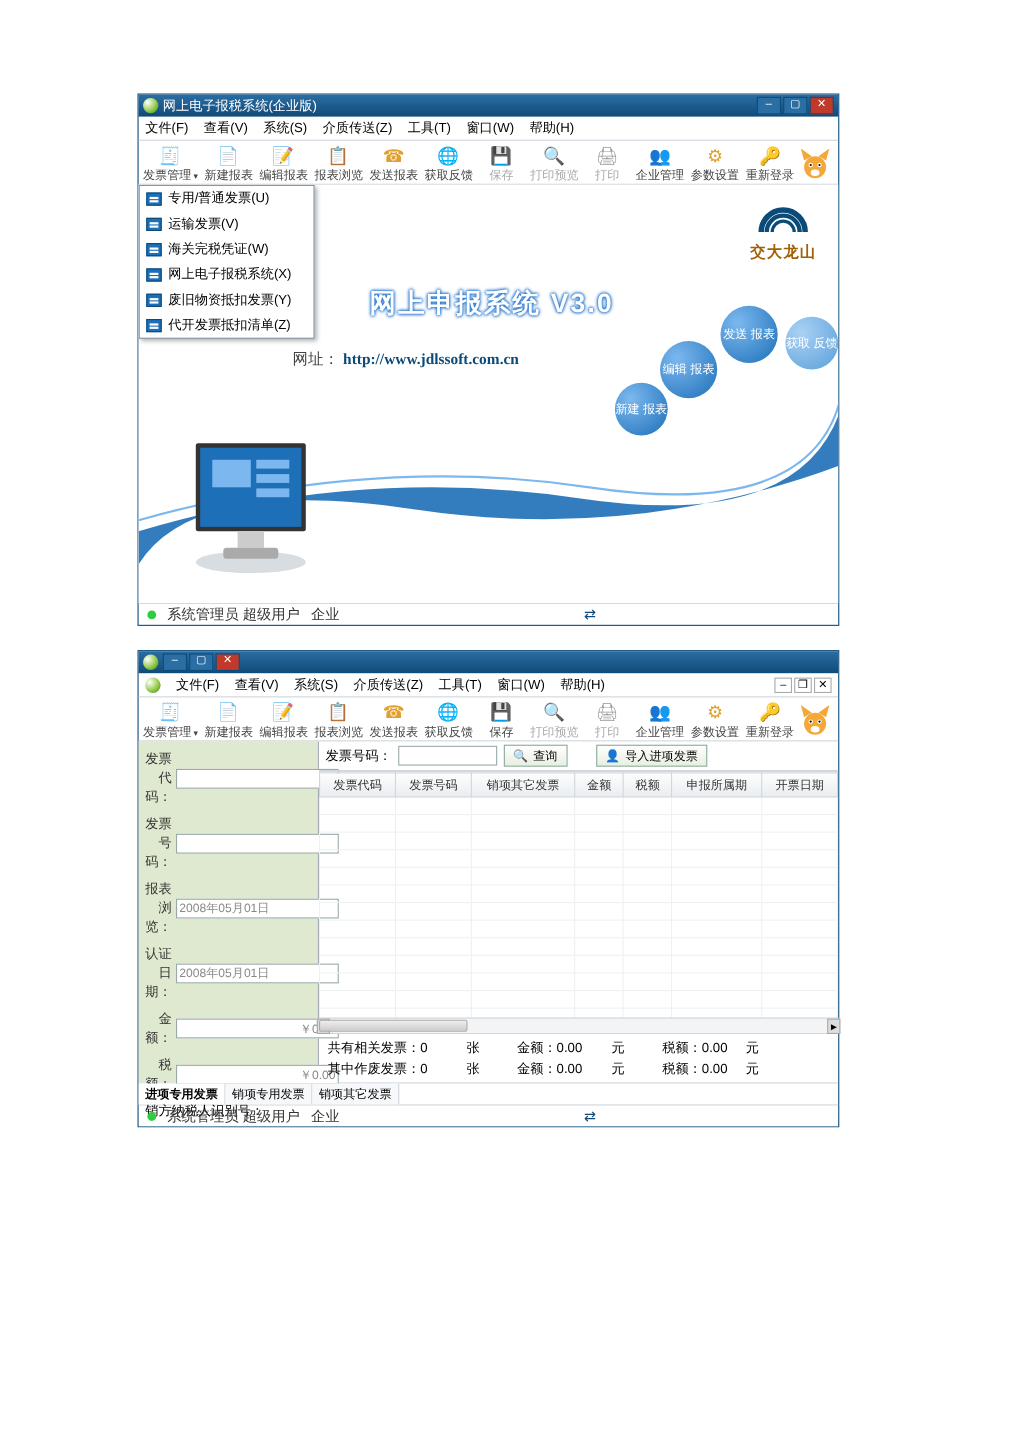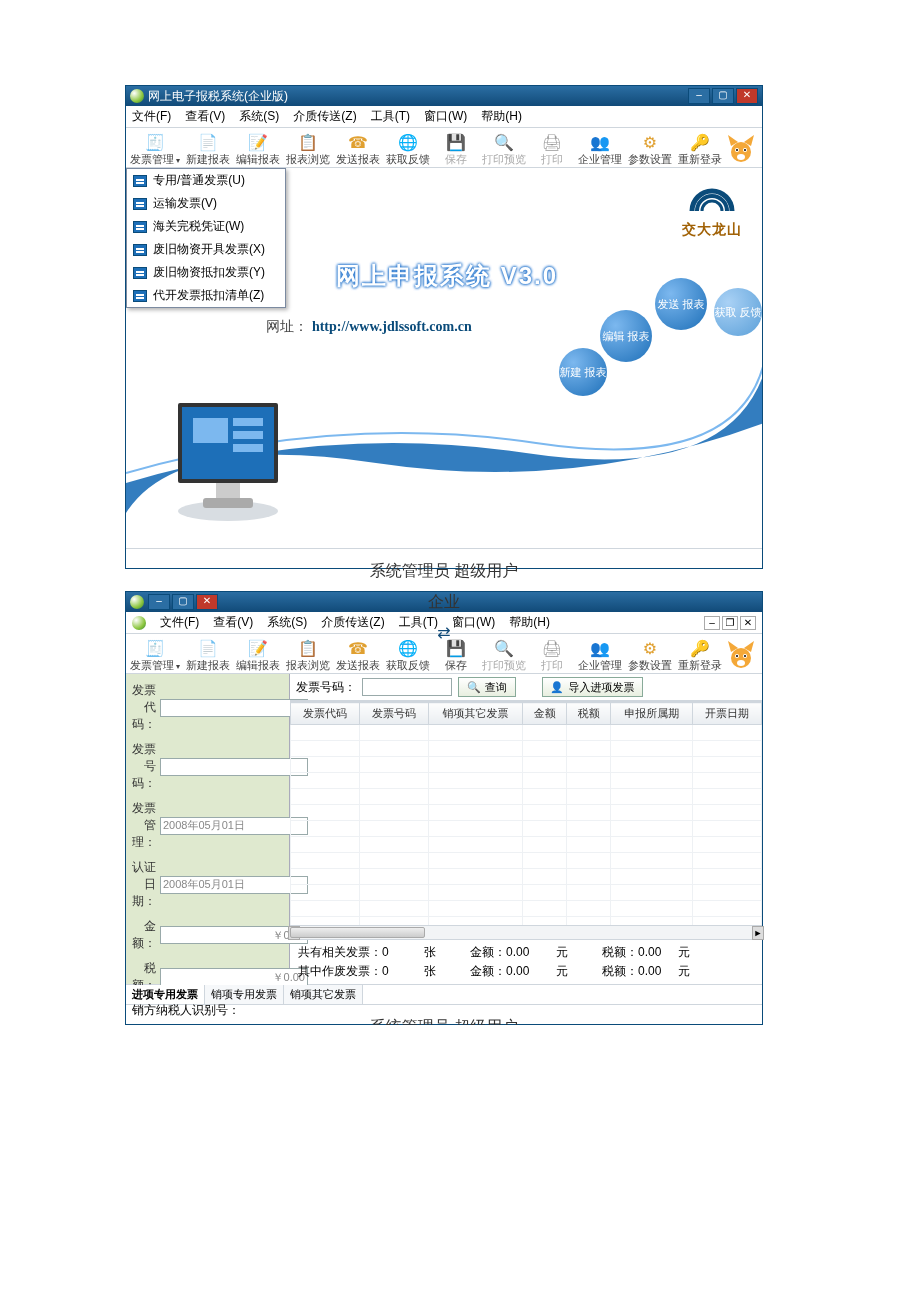--- a/index.html
+++ b/index.html
@@ -43,21 +43,21 @@
   .website { position: absolute; left: 140px; top: 150px; font-size: 14px; color: #444; }
   .website a { color: #0a4b7a; font-weight: bold; text-decoration: none; font-family: Liberation Serif, serif; }
   .bubbles { position: absolute; right: 0; top: 110px; }
   .bubble { position: absolute; width: 52px; height: 52px; border-radius: 50%; background: radial-gradient(circle at 30% 30%, #7cb8ef, #1d6fb8); color: #fff; font-size: 11px; display: flex; align-items: center; justify-content: center; text-align: center; line-height: 1.1; }
   .b1 { right: 155px; top: 70px; width: 48px; height: 48px; }
   .b2 { right: 110px; top: 32px; }
   .b3 { right: 55px; top: 0; }
   .b4 { right: 0; top: 10px; width: 48px; height: 48px; background: radial-gradient(circle at 30% 30%, #a9d1f5, #5a9fd8); }
   .swoosh { position: absolute; left: 0; right: 0; top: 195px; height: 150px; }
   .monitor { position: absolute; left: 42px; top: 225px; }
-  .status-foot { border-top: 1px solid #cfd6dd; padding: 2px 8px; display: flex; align-items: center; font-size: 16px; color: #333; gap: 10px; height: 20px; flex-direction: column; }
+  .status-foot { border-top: 1px solid #cfd6dd; padding: 2px 8px; display: flex; align-items: center; font-size: 13px; color: #333; gap: 10px; height: 20px; }
   .status-dot { width: 8px; height: 8px; background: #2ecc40; border-radius: 50%; }
   .status-mid-icon { margin: 0 auto; color: #114a78; }
 
   
   .window2 { width: 638px; margin: 22px 0 0 125px; border: 1px solid #0a4b7a; background: #fff; }
   .mdi-ctrl { margin-left: auto; display: flex; gap: 2px; }
   .mdi-ctrl span { width: 16px; height: 14px; border: 1px solid #aaa; font-size: 10px; line-height: 12px; text-align: center; cursor: pointer; }
   .body2 { display: flex; height: 310px; }
   .sidepanel { width: 164px; background: #dfe9cf; border-right: 1px solid #aab; padding: 8px 6px; display: flex; flex-direction: column; gap: 8px; }
   .fld { display: flex; align-items: center; font-size: 12px; }
@@ -197,21 +197,21 @@
       <div class="dd-item">
             <span class="dd-icon"></span>
             <span>运输发票(V)</span>
           </div>
       <div class="dd-item">
             <span class="dd-icon"></span>
             <span>海关完税凭证(W)</span>
           </div>
       <div class="dd-item">
             <span class="dd-icon"></span>
-            <span>废旧物资开具发票(X)</span>
+            <span>网上电子报税系统(X)</span>
           </div>
       <div class="dd-item">
             <span class="dd-icon"></span>
             <span>废旧物资抵扣发票(Y)</span>
           </div>
       <div class="dd-item">
             <span class="dd-icon"></span>
             <span>代开发票抵扣清单(Z)</span>
           </div>
     </div>
@@ -365,21 +365,21 @@
     <div class="sidepanel">
       <div class="fld">
             <label>发票代码：</label>
             <input style="">
           </div>
       <div class="fld">
             <label>发票号码：</label>
             <input style="">
           </div>
       <div class="fld">
-            <label>发票管理：</label>
+            <label>报表浏览：</label>
             <input value="2008年05月01日" style="">
           </div>
       <div class="fld">
             <label>认证日期：</label>
             <input value="2008年05月01日" style="">
           </div>
       <div class="fld">
             <label>金额：</label>
             <input style="text-align: right;" value="￥0.00">
           </div>

